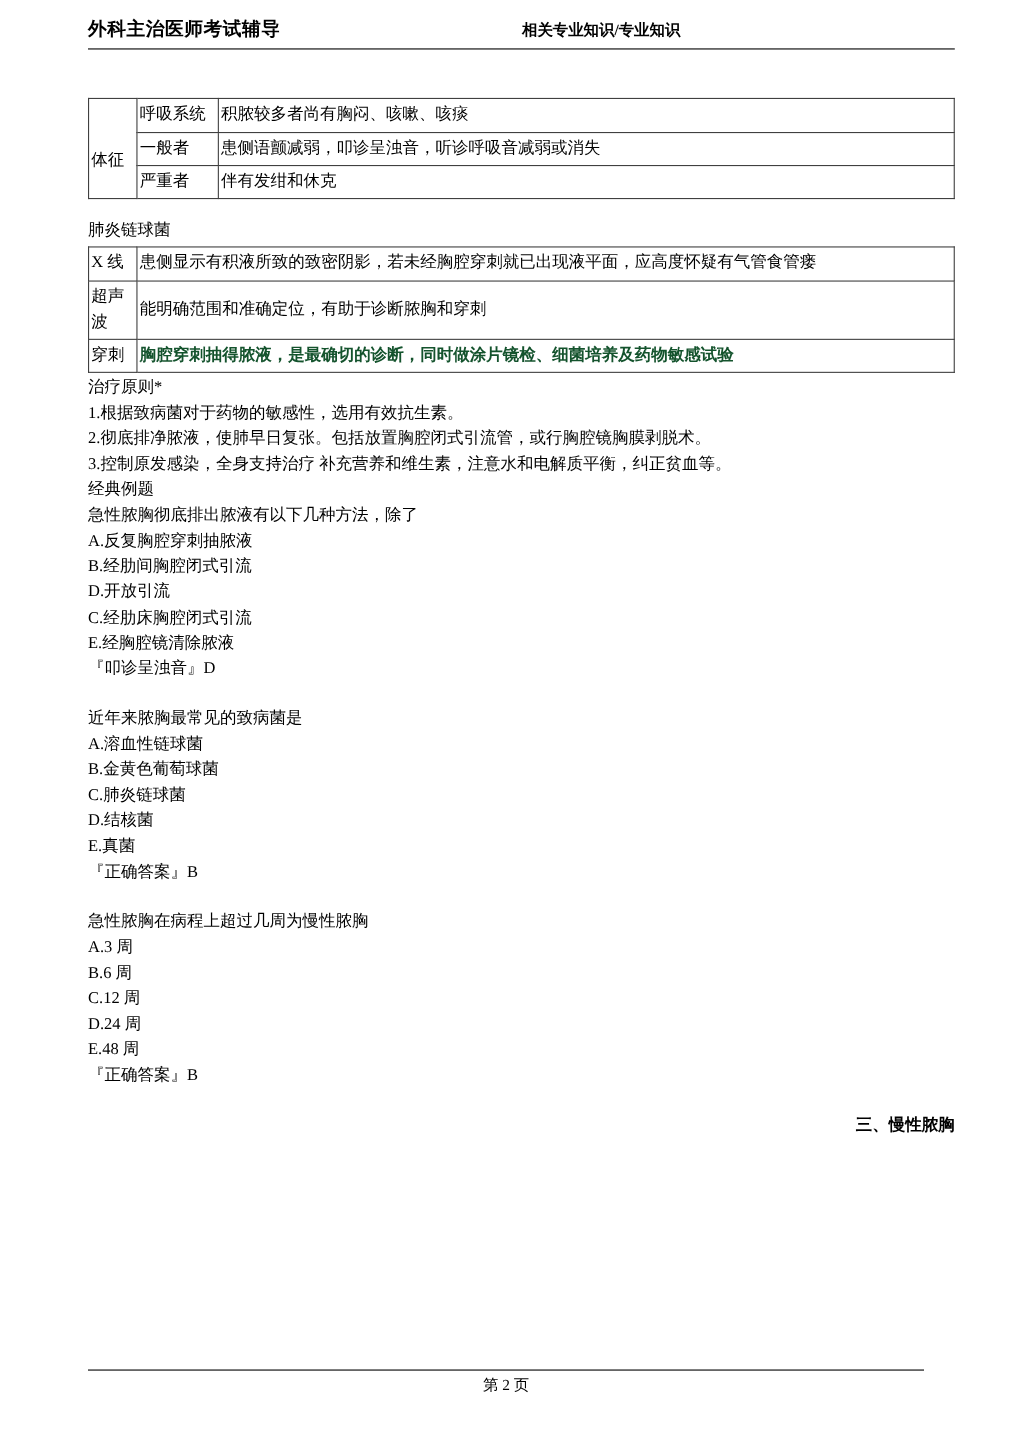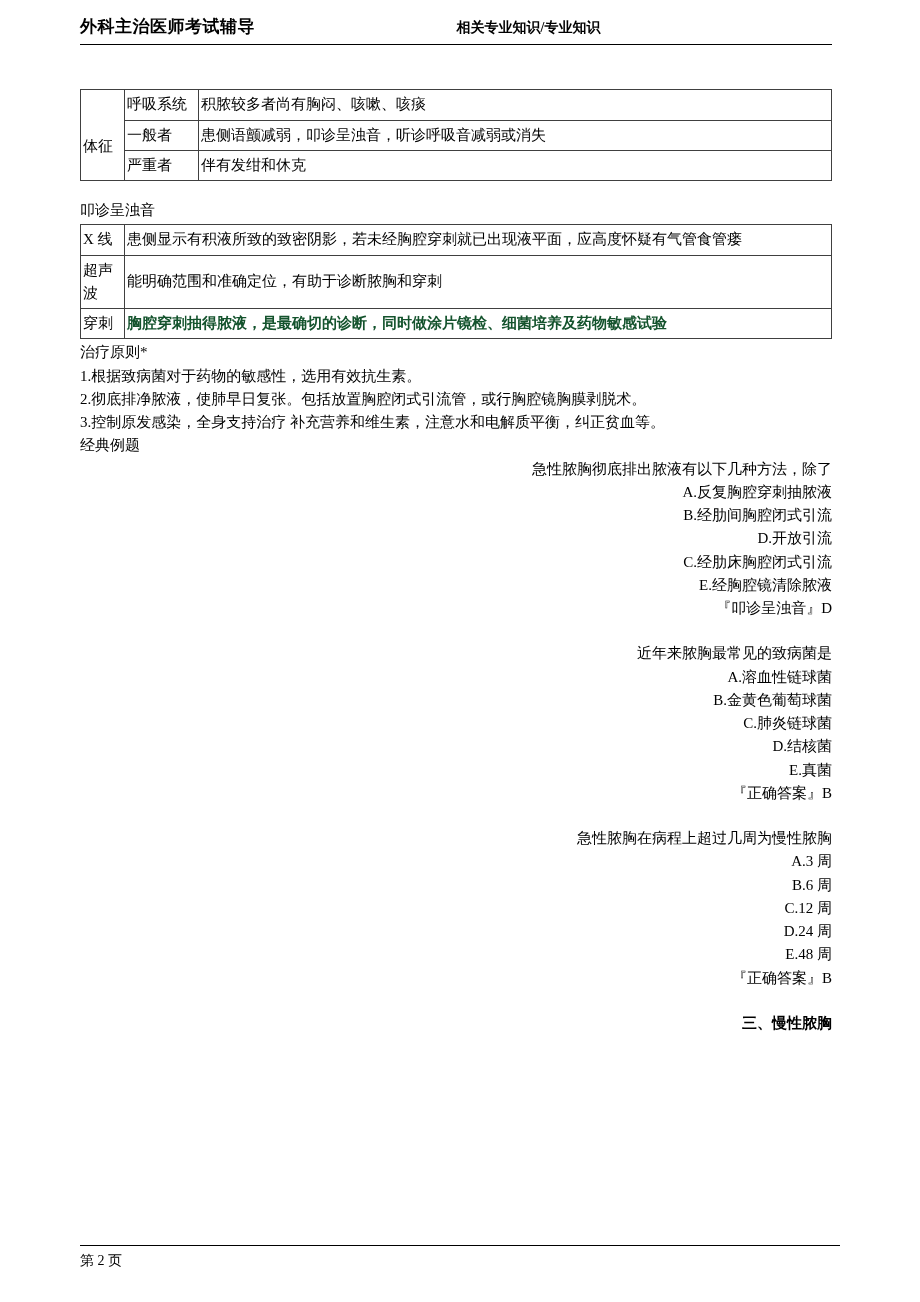--- a/index.html
+++ b/index.html
@@ -7,21 +7,21 @@
       width: 920px;
       height: 1302px;
       background: #fff;
       font-family: "SimSun", "宋体", serif;
       font-size: 15px;
       color: #000;
       line-height: 1.55;
       position: relative;
     }
     .page {
-      padding: 14px 88px 0 80px;
+      padding: 14px 52px 0 80px;
     }
     .header {
       display: flex;
       align-items: baseline;
       border-bottom: 1.5px solid #000;
       padding-bottom: 4px;
       margin-bottom: 44px;
     }
     .header-left {
       font-family: "KaiTi", "楷体", serif;
@@ -59,35 +59,35 @@
       font-weight: bold;
     }
     .section-heading {
       margin-top: 18px;
       margin-bottom: 2px;
     }
     .para {
       margin-top: 0px;
     }
     .block { margin-top: 0; }
-    .q-block { margin-top: 22px; text-align: right; }
+    .q-block { margin-top: 22px; }
     .q-block.first { margin-top: 0; }
     .section-title {
       font-weight: bold;
       margin-top: 22px;
       text-align: right;
     }
     .footer {
       position: absolute;
       bottom: 30px;
       left: 80px;
       right: 80px;
       border-top: 1px solid #000;
       display: flex;
-      justify-content: flex-start;
+      justify-content: center;
       font-size: 14px;
       padding-top: 4px;
     }
   </style>
 </head>
 <body>
 
 <div class="page">
 
   <div class="header">
@@ -108,21 +108,21 @@
       <td class="col-sub">一般者</td>
       <td>患侧语颤减弱，叩诊呈浊音，听诊呼吸音减弱或消失</td>
     </tr>
     <tr>
       <td class="col-sub">严重者</td>
       <td>伴有发绀和休克</td>
     </tr>
   </tbody>
     </table>
 
-  <div class="section-heading">叩诊呈浊音</div>
+  <div class="section-heading">肺炎链球菌</div>
 
   <table class="data t2" style="margin-bottom:2px;">
     <tbody>
         <tr>
       <td class="col-lbl">X 线</td>
       <td>患侧显示有积液所致的致密阴影，若未经胸腔穿刺就已出现液平面，应高度怀疑有气管食管瘘</td>
     </tr>
     <tr>
       <td class="col-lbl">超声波</td>
       <td>能明确范围和准确定位，有助于诊断脓胸和穿刺</td>

